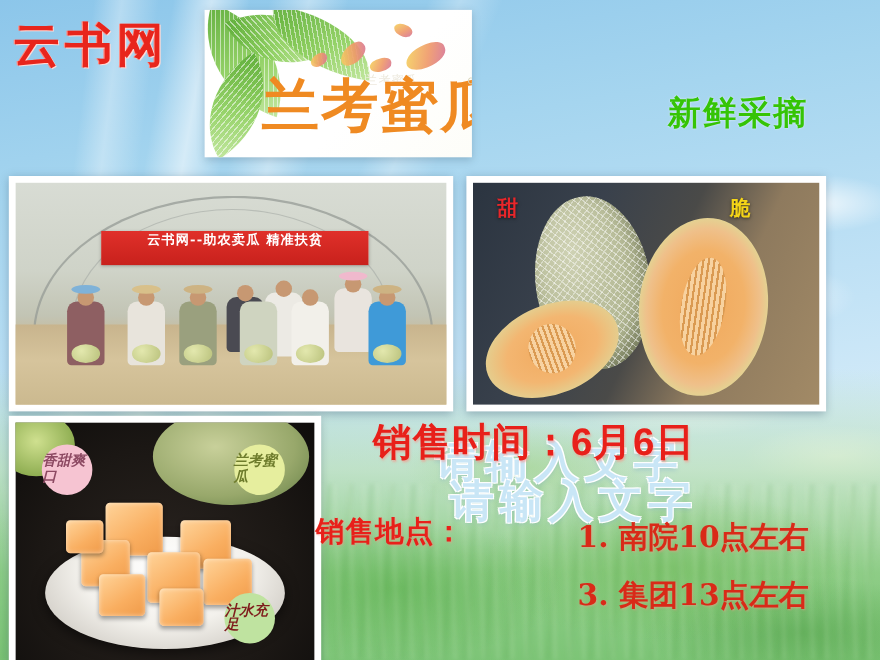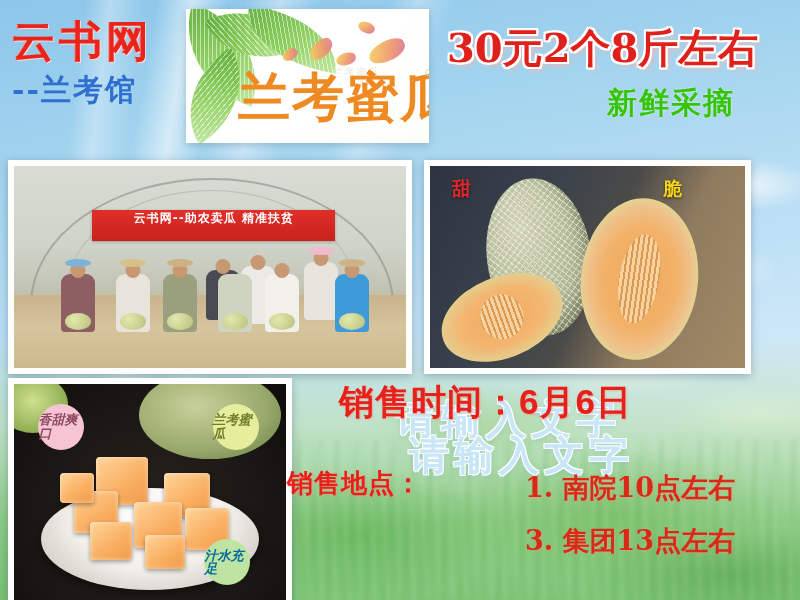--- a/index.html
+++ b/index.html
@@ -367,21 +367,21 @@
     align-items: center; justify-content: center;
     font-family: "DejaVu Serif", "Liberation Serif", serif;
     font-size: 13px;
     font-weight: bold;
     line-height: 1.05;
     letter-spacing: 0;
     font-style: italic;
   }
   .cb-badge.b1 { left: 9%;  top: 9%;  background: #f6c4d2; color: #8d4a63; }
   .cb-badge.b2 { left: 73%; top: 9%;  background: #e6ee9e; color: #6e7c2c; }
-  .cb-badge.b3 { left: 70%; top: 70%; background: #bfe3a0; color: #0369a1; }
+  .cb-badge.b3 { left: 70%; top: 70%; background: #bfe3a0; color: #7f1d1d; }
 
   
   .watermark {
     position: absolute;
     font-family: "DejaVu Serif", "Liberation Serif", serif;
     font-size: 40px;
     font-weight: bold;
     color: rgba(196, 228, 245, .92);
     letter-spacing: 5px;
     white-space: nowrap;
@@ -437,21 +437,20 @@
 <div id="poster">
 
   <div class="bg-sky"></div>
   <div class="bg-rays"></div>
   <div class="bg-clouds"></div>
   <div class="bg-grass"></div>
   <div class="bg-grass-blades"></div>
 
   <div class="brand">
     <div class="brand-main">云书网</div>
-    <div class="brand-sub">--兰考馆</div>
   </div>
 
   <div class="logo-card">
     <div class="frond f1">
         <div class="frond-veins"></div>
       </div>
     <div class="frond f2">
         <div class="frond-veins"></div>
       </div>
     <div class="frond f3">
@@ -464,21 +463,20 @@
     <div class="petal p2"></div>
     <div class="petal p3"></div>
     <div class="petal p4"></div>
     <div class="petal p5"></div>
     <div class="logo-ghost">兰考蜜瓜</div>
     <div class="logo-text">兰考蜜瓜</div>
     <div class="logo-mark-sm">ON</div>
     <div class="logo-wave"></div>
   </div>
 
-  <div class="price">30元2个8斤左右</div>
   <div class="fresh">新鲜采摘</div>
 
   <div class="photo" id="photo-greenhouse">
     <div class="photo-inner">
       <div class="gh-sky"></div>
       <div class="gh-arch"></div>
       <div class="gh-arch2"></div>
       <div class="gh-ground"></div>
       <div class="gh-banner">
         <span>云书网--助农卖瓜 精准扶贫</span>

